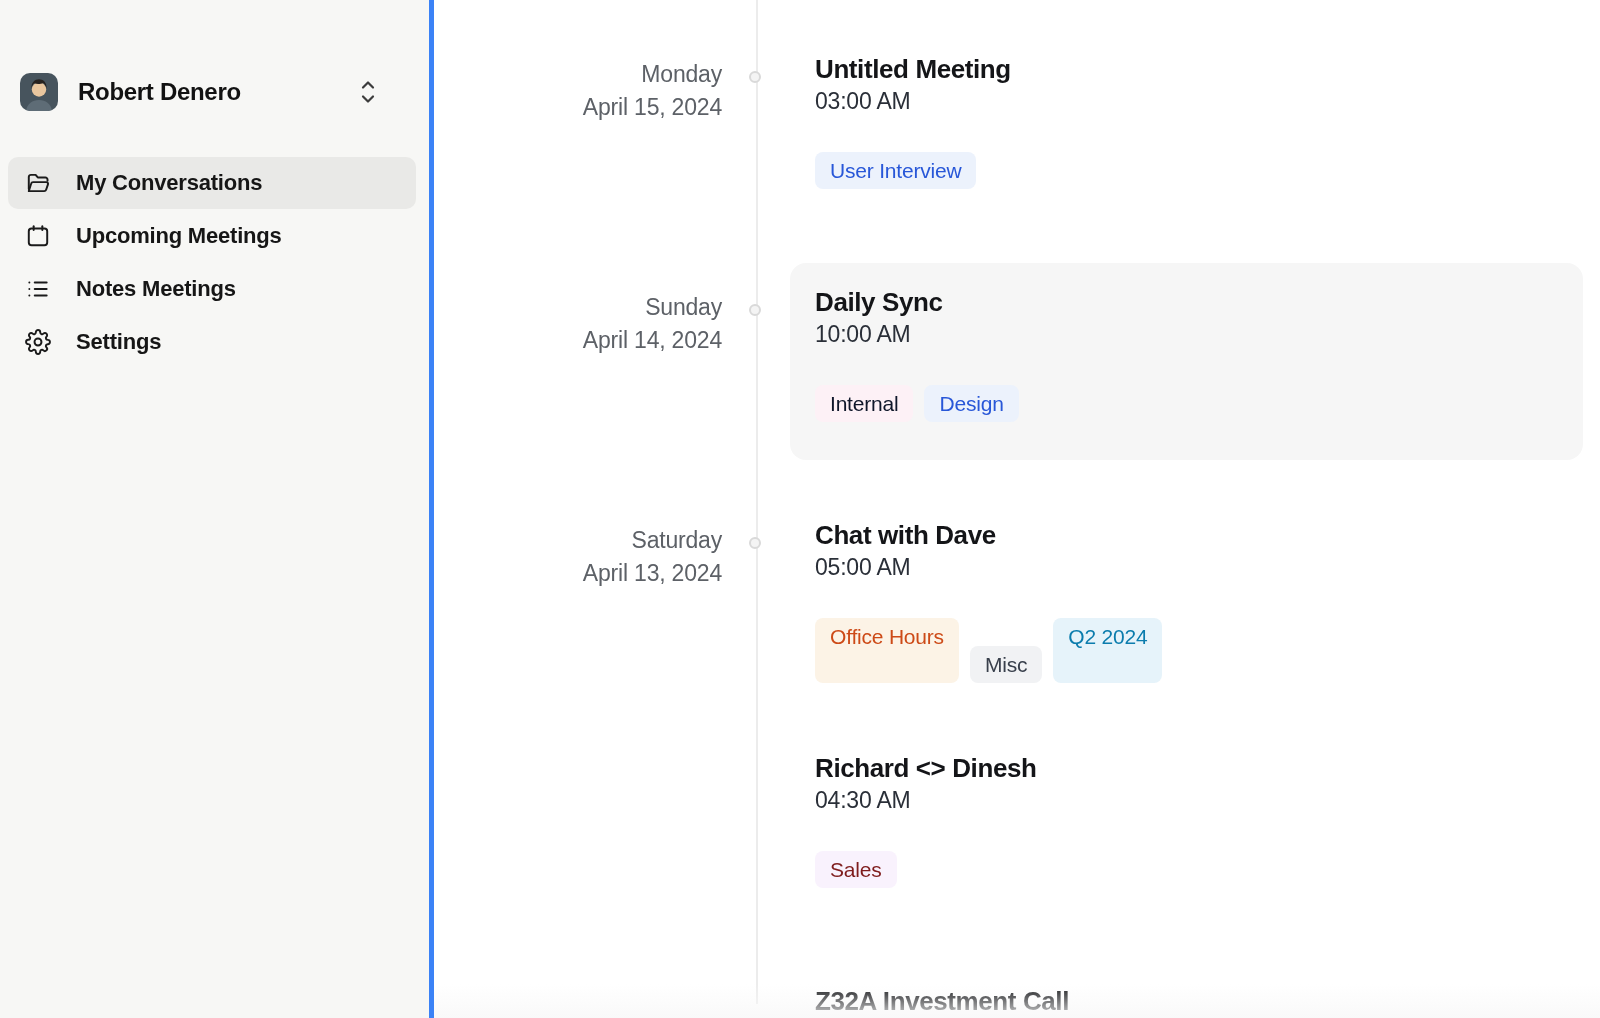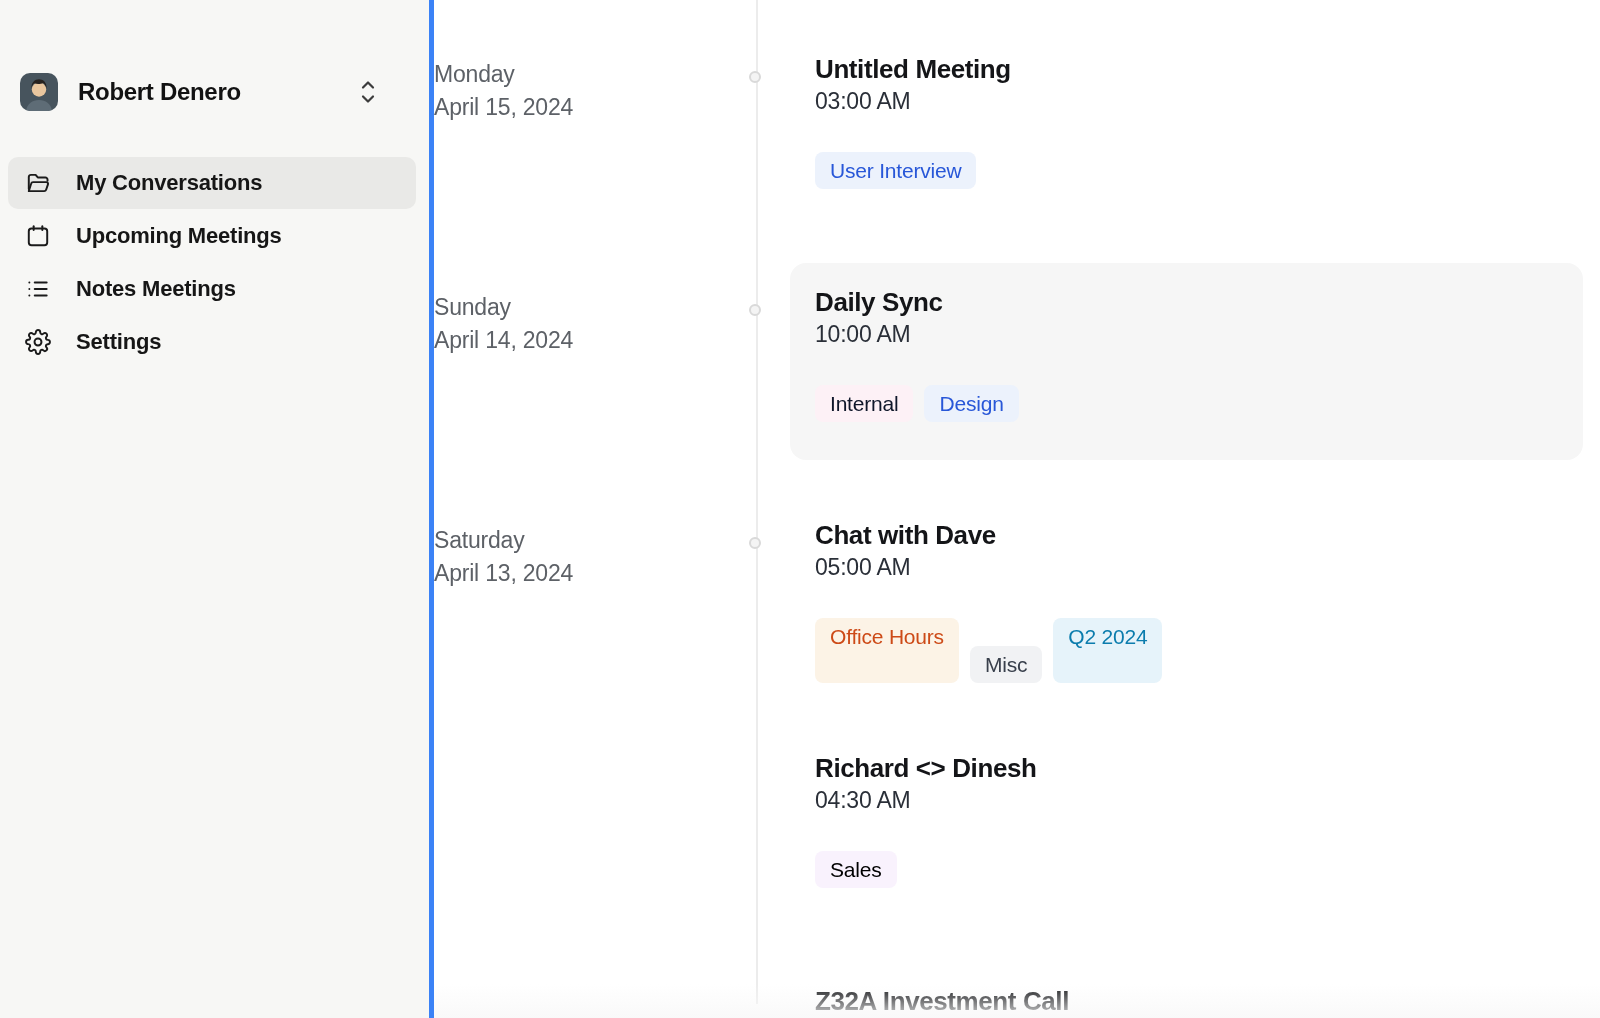--- a/index.html
+++ b/index.html
@@ -22,36 +22,36 @@
   .nav-icon { width:27px; height:27px; flex-shrink:0; display:flex; align-items:center; justify-content:center; }
   .nav-label { margin-left:25px; font-size:22px; font-weight:700; color:#161616; letter-spacing:-0.2px; }
 
   
   .main { position:relative; flex:1; height:100%; background:#ffffff; }
   .timeline-line { position:absolute; left:322px; top:0; bottom:14px; width:2px; background:#ececec; }
 
   .entries { position:absolute; top:44px; left:0; right:0; }
   .entry-row { position:relative; height:233px; }
 
-  .date-col { position:absolute; left:0; top:14px; width:288px; font-size:23px; color:#5d6167; line-height:33px; letter-spacing:-0.2px; }
+  .date-col { position:absolute; left:0; top:14px; width:288px; text-align:right; font-size:23px; color:#5d6167; line-height:33px; letter-spacing:-0.2px; }
   .timeline-dot { position:absolute; left:315px; top:27px; width:12px; height:12px; border-radius:50%; background:#f4f4f4; border:2px solid #d9d9d9; }
 
   .hover-card { position:absolute; left:356px; right:17px; top:-14px; height:197px; background:#f6f6f6; border-radius:16px; }
 
   .entry-content { position:absolute; left:381px; top:0; right:56px; cursor:pointer; }
   .entry-title { font-size:26px; font-weight:700; color:#141518; letter-spacing:-0.4px; line-height:34px; margin-top:8px; }
   .entry-time { font-size:23px; color:#2a2f38; line-height:30px; letter-spacing:-0.2px; }
   .tag-row { display:flex; gap:11px; margin-top:36px; }
   .tag { display:inline-block; font-size:21px; line-height:23px; padding:7px 15px; border-radius:8px; letter-spacing:-0.2px; cursor:pointer; }
   .tag-blue   { color:#2857d8; background:#ecf2fc; }
   .tag-pink   { color:#0f172a; background:#fdf1f6; }
   .tag-orange { color:#cd4a17; background:#fcf3e6; }
   .tag-gray   { color:#39404c; background:#f1f2f4;margin-top:28px; }
   .tag-cyan   { color:#0b7cad; background:#e6f3fa; }
-  .tag-purple { color:#000000; background:#f9f2fd; }
+  .tag-purple { color:#7f1d1d; background:#f9f2fd; }
 
   .bottom-fade { position:absolute; left:0; right:0; bottom:0; height:34px; background:linear-gradient(to bottom, rgba(250,250,250,0), rgba(248,248,248,0.85)); pointer-events:none; }
 </style>
 </head>
 <body>
 
 <div class="app">
 
   <div class="sidebar">
     <div class="profile">

